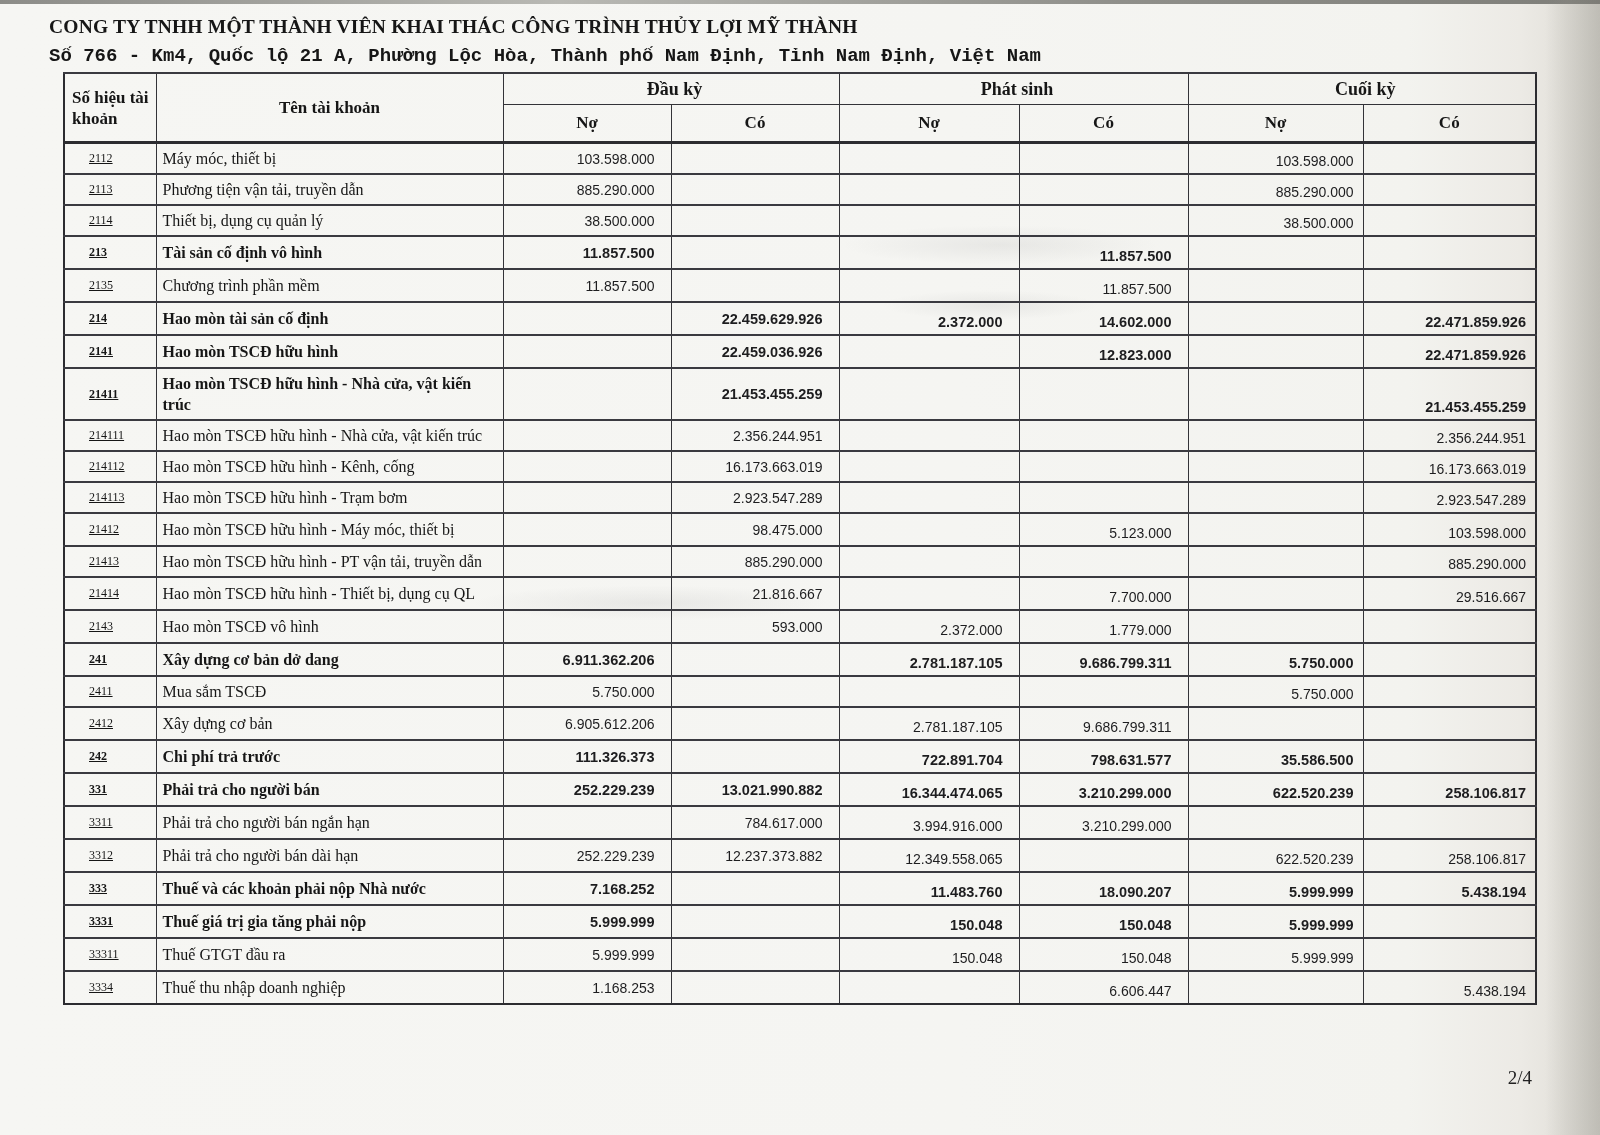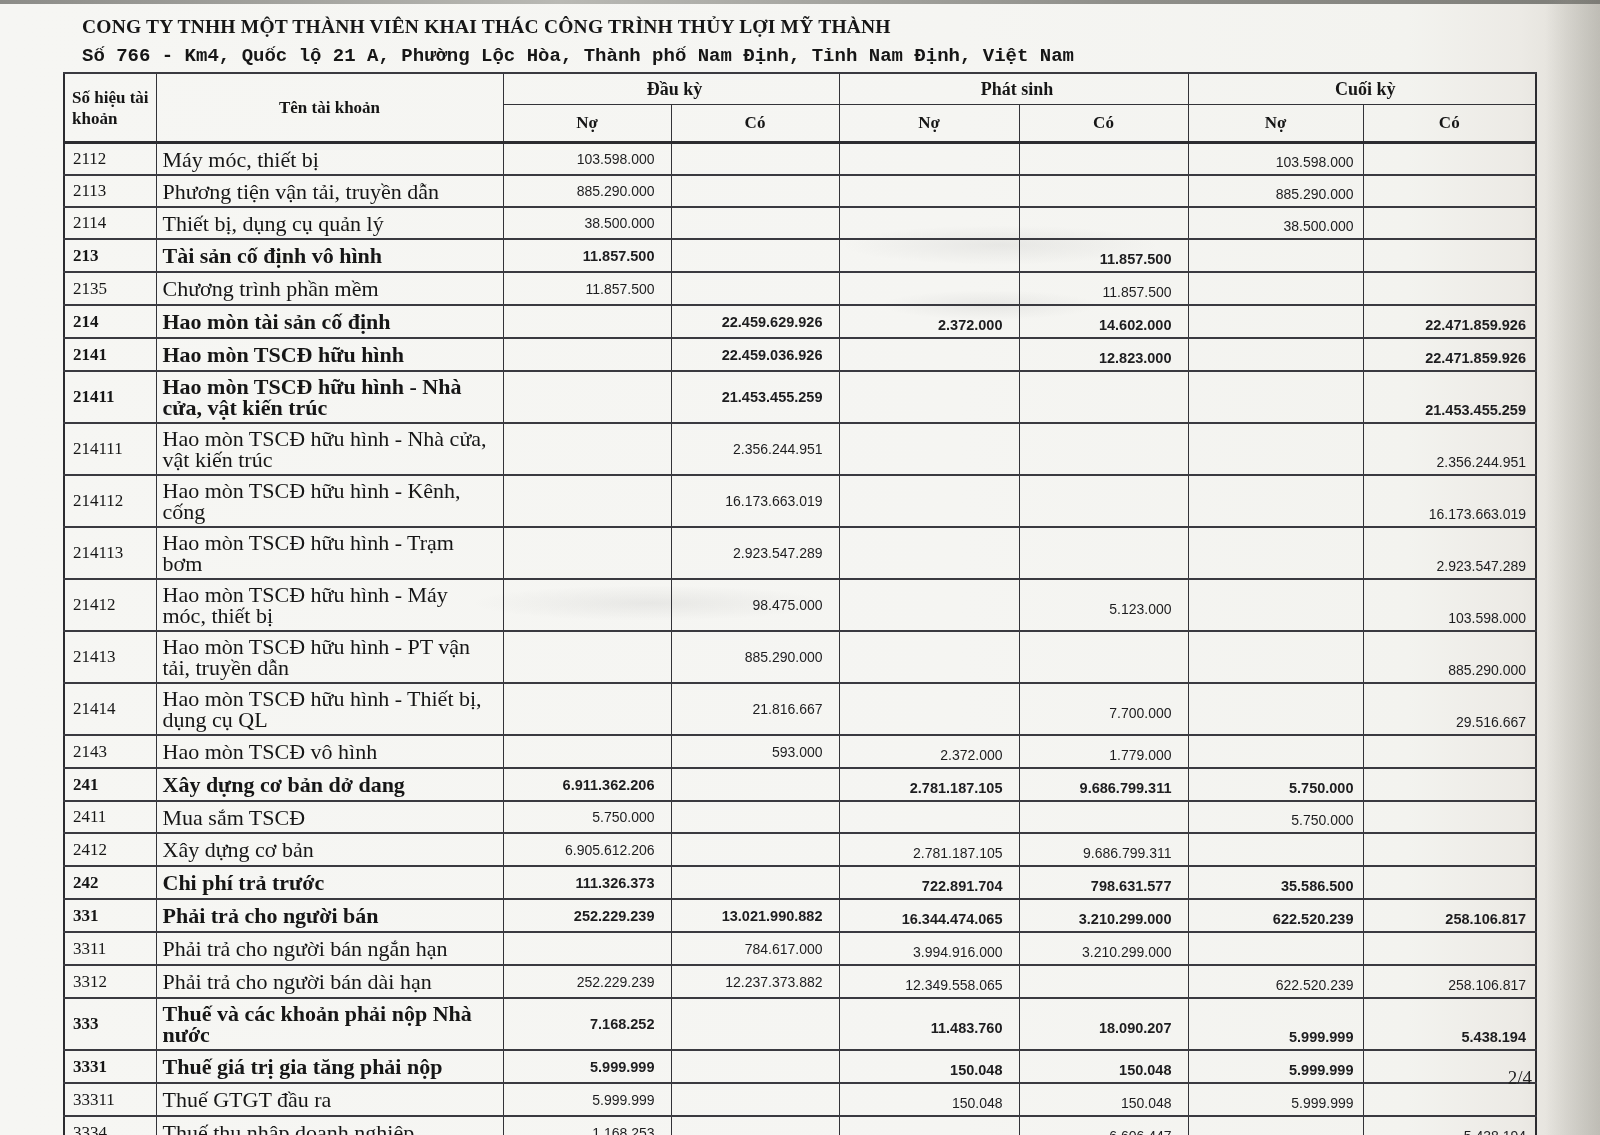--- a/index.html
+++ b/index.html
@@ -6,38 +6,38 @@
   .page {
     position:relative; width:1600px; height:1135px; overflow:hidden;
     background:linear-gradient(90deg,#f6f6f3 0%,#f5f5f2 60%,#f3f3ef 88%,#eceae5 95%,#dddbd4 100%);
     font-family:"Liberation Serif", serif; color:#161616;
   }
   .top-strip { position:absolute; left:0; top:0; width:100%; height:4px;
     background:linear-gradient(90deg,#8c8c88 0%,#b9b9b4 35%,#8f8f8a 70%,#7e7e79 100%); }
   .right-band { position:absolute; top:0; right:0; width:55px; height:100%;
     background:linear-gradient(90deg,rgba(150,148,140,0) 0%,rgba(150,148,140,.18) 40%,rgba(120,118,110,.30) 100%); }
   .smudge { position:absolute; pointer-events:none; background:radial-gradient(ellipse at center, rgba(110,110,112,.10), rgba(110,110,112,0) 70%); }
-  .hdr { position:absolute; left:82px; top:16px; width:1100px; }
+  .hdr { position:absolute; left:49px; top:16px; width:1100px; }
   .company-name { font-size:19.5px; font-weight:700; letter-spacing:.2px; white-space:nowrap; }
   .company-address { font-size:19px; font-weight:700; margin-top:7px; white-space:nowrap;font-family:Liberation Mono, monospace; }
 
   table.tb { position:absolute; left:63px; top:72px; width:1472px;
     border-collapse:collapse; table-layout:fixed;
     border:2.5px solid #2c2c30; }
   .tb th, .tb td { border-left:1.5px solid #333338; border-top:2px solid #3a3a40; overflow:hidden; }
   .tb thead th { font-weight:700; text-align:center; }
   .th-group { font-size:18px; height:28px;padding-left:8px; }
   .th-sub   { font-size:17px; height:34px; }
   .th-no    { font-size:17px; text-align:left !important; padding-left:7px; line-height:21px; }
   .th-name  { font-size:17px; }
   .tb thead tr.subrow th { border-top:1.5px solid #333338; }
   .tb tbody tr:first-child td { border-top:3px solid #2c2c30; }
 
-  .c-no   { font-size:17px; padding:5px 4px 5px 8px; vertical-align:middle; }
-  .c-name { font-size:22px; padding:4px 6px; line-height:21px; vertical-align:middle; }
+  .c-no   { font-size:12px; padding:5px 4px 5px 24px; vertical-align:middle;text-decoration:underline; }
+  .c-name { font-size:16px; padding:4px 6px; line-height:21px; vertical-align:middle; }
   .c-num  { font-family:"Liberation Sans", sans-serif; font-size:14px; text-align:right;
             padding:4px 16px 4px 2px; vertical-align:middle; color:#1d1d1f; }
   .c-num.ps { padding-top:11px; }
   .c-num.ck { vertical-align:bottom; padding-bottom:4px; padding-right:9px; }
   tr.bold .c-no, tr.bold .c-name { font-weight:700; }
   tr.bold .c-num { font-weight:700; font-size:14.5px; }
 
   .page-number { position:absolute; right:68px; bottom:46px; font-size:19px; color:#222; }
 </style>
 </head>

